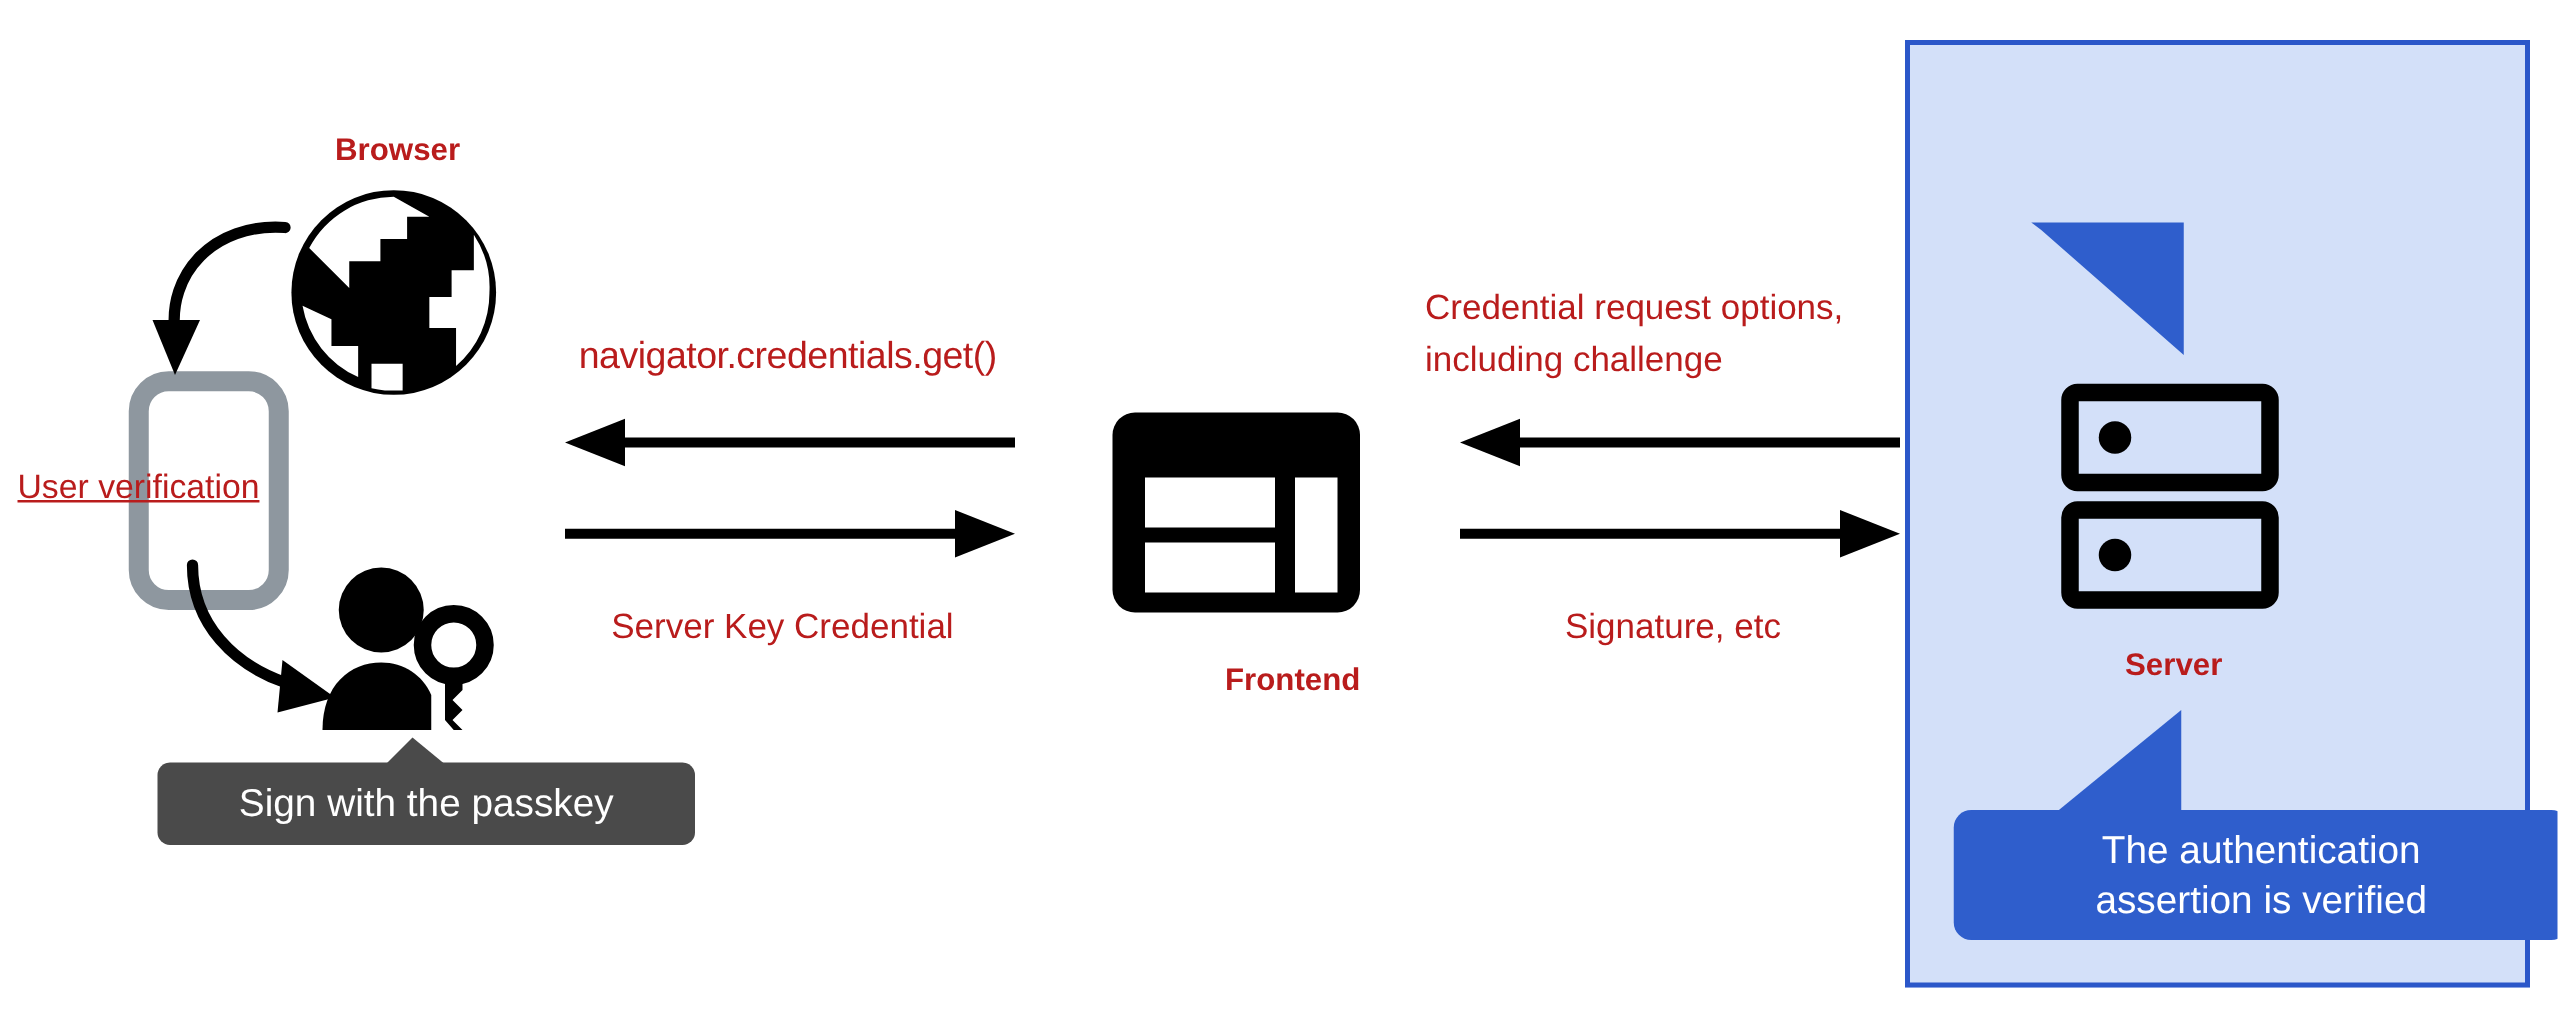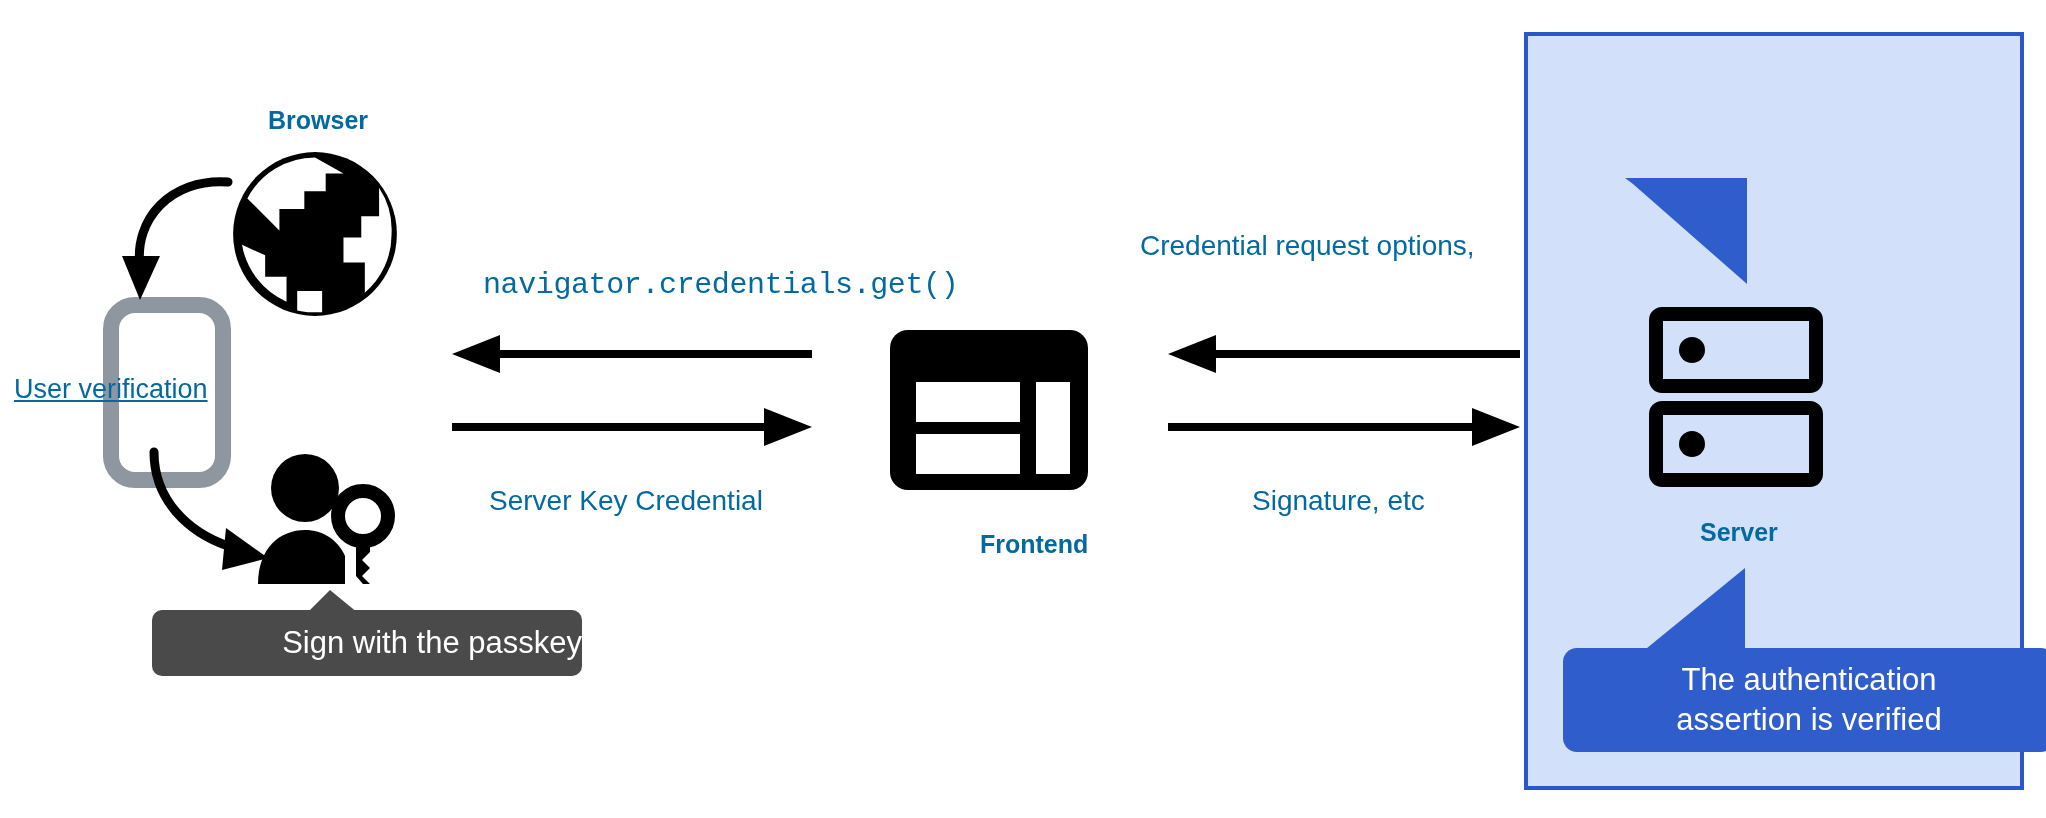--- a/index.html
+++ b/index.html
@@ -8,29 +8,28 @@
     font-family:"Liberation Sans","DejaVu Sans",sans-serif;
     color:#202124;
   }
   .stage{position:absolute;inset:0;}
   .abs{position:absolute;}
 
   
   .lbl{
     position:absolute;
     font-family:"Liberation Sans","DejaVu Sans",sans-serif;
-    color:#0369a1;
+    color:#b91c1c;
     white-space:pre;
     line-height:1.28;
   }
   .lbl-bold{font-weight:bold;}
   .mono{
-    font-family:Liberation Mono, monospace;
+    font-family:Liberation Sans, sans-serif;
     letter-spacing:-0.4px;
-    margin-left:20px;
   }
 
   
   .server-panel{
     position:absolute;
     background:#d3e0f9;
     border:4px solid #2b57c9;
     box-sizing:border-box;
   }
 
@@ -47,24 +46,23 @@
     line-height:1.3;
     box-sizing:border-box;
   }
   .tooltip-dark{
     position:absolute;
     background:#4a4a4a;
     border-radius:10px;
     color:#ffffff;
     display:flex;
     align-items:center;
-    justify-content:flex-end;
+    justify-content:center;
     text-align:center;
     box-sizing:border-box;
-    margin-left:26px;
   }
   .tail{position:absolute;}
 
   svg{display:block;overflow:visible;}
 </style>
 </head>
 <body>
 
 <div class="stage">
 
@@ -146,20 +144,21 @@
     <svg width="198" height="160" viewBox="0 0 198 160">
       <rect x="0" y="0" width="198" height="160" rx="18" ry="18" fill="#000000"></rect>
       <rect x="26" y="52" width="104" height="40" fill="#ffffff"></rect>
       <rect x="26" y="104" width="104" height="40" fill="#ffffff"></rect>
       <rect x="146" y="52" width="34" height="92" fill="#ffffff"></rect>
     </svg>
   </div>
   <div class="lbl lbl-bold" style="left:980px;top:505px;font-size:25px;margin-top:23px;">Frontend</div>
 
   <div class="lbl" style="left:1140px;top:228px;font-size:28px;">Credential request options,</div>
+  <div class="lbl" style="left:1140px;top:270px;font-size:28px;">including challenge</div>
 
   <div class="abs" style="left:1168px;top:335px;width:352px;height:38px;">
     <svg width="352" height="38" viewBox="0 0 352 38">
       <line x1="40" y1="19" x2="352" y2="19" stroke="#000000" stroke-width="8"></line>
       <polygon points="0,19 48,0 48,38" fill="#000000"></polygon>
     </svg>
   </div>
 
   <div class="abs" style="left:1168px;top:408px;width:352px;height:38px;">
     <svg width="352" height="38" viewBox="0 0 352 38">

